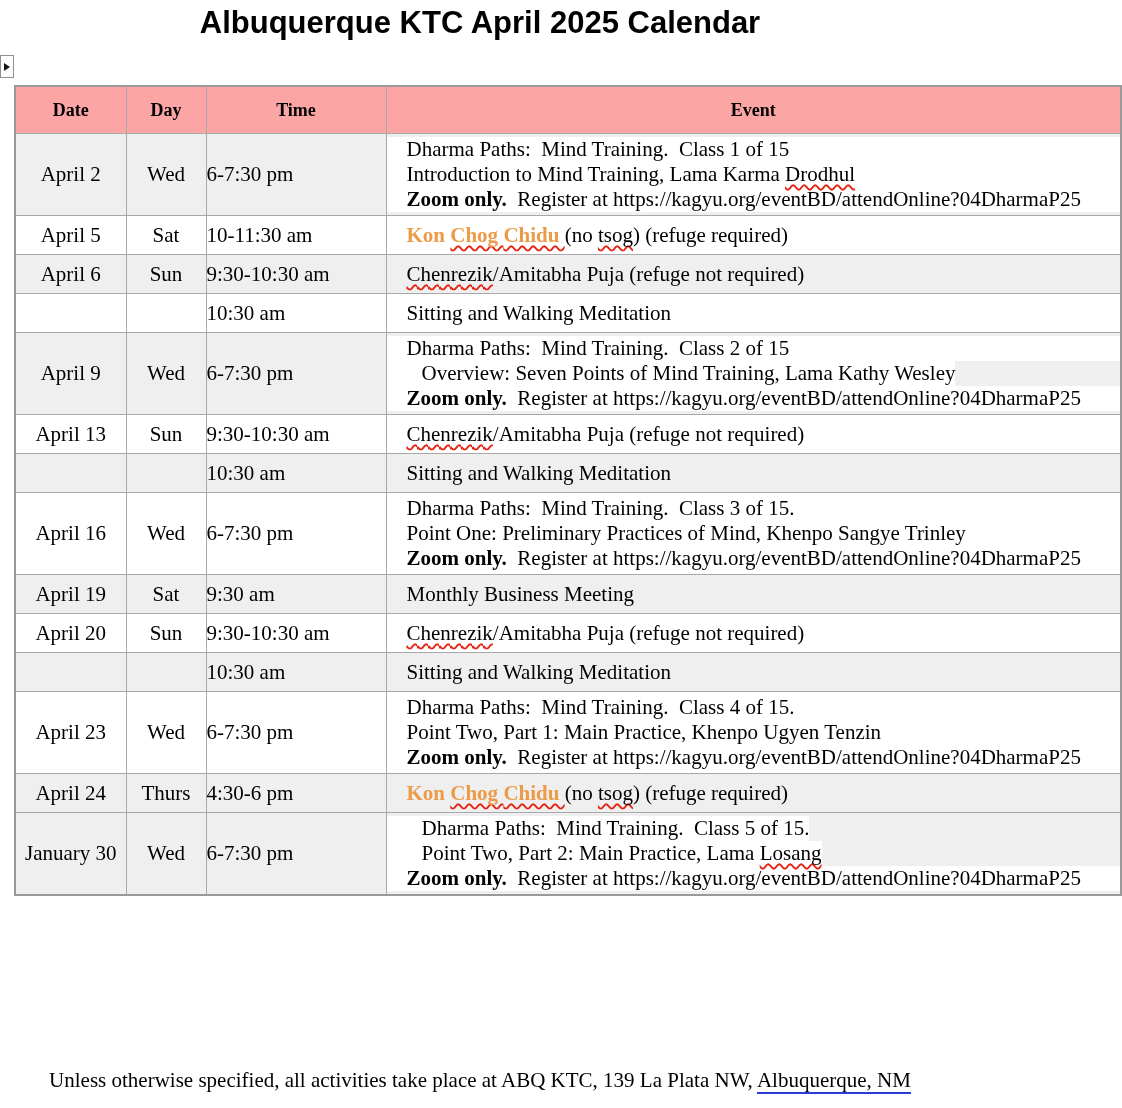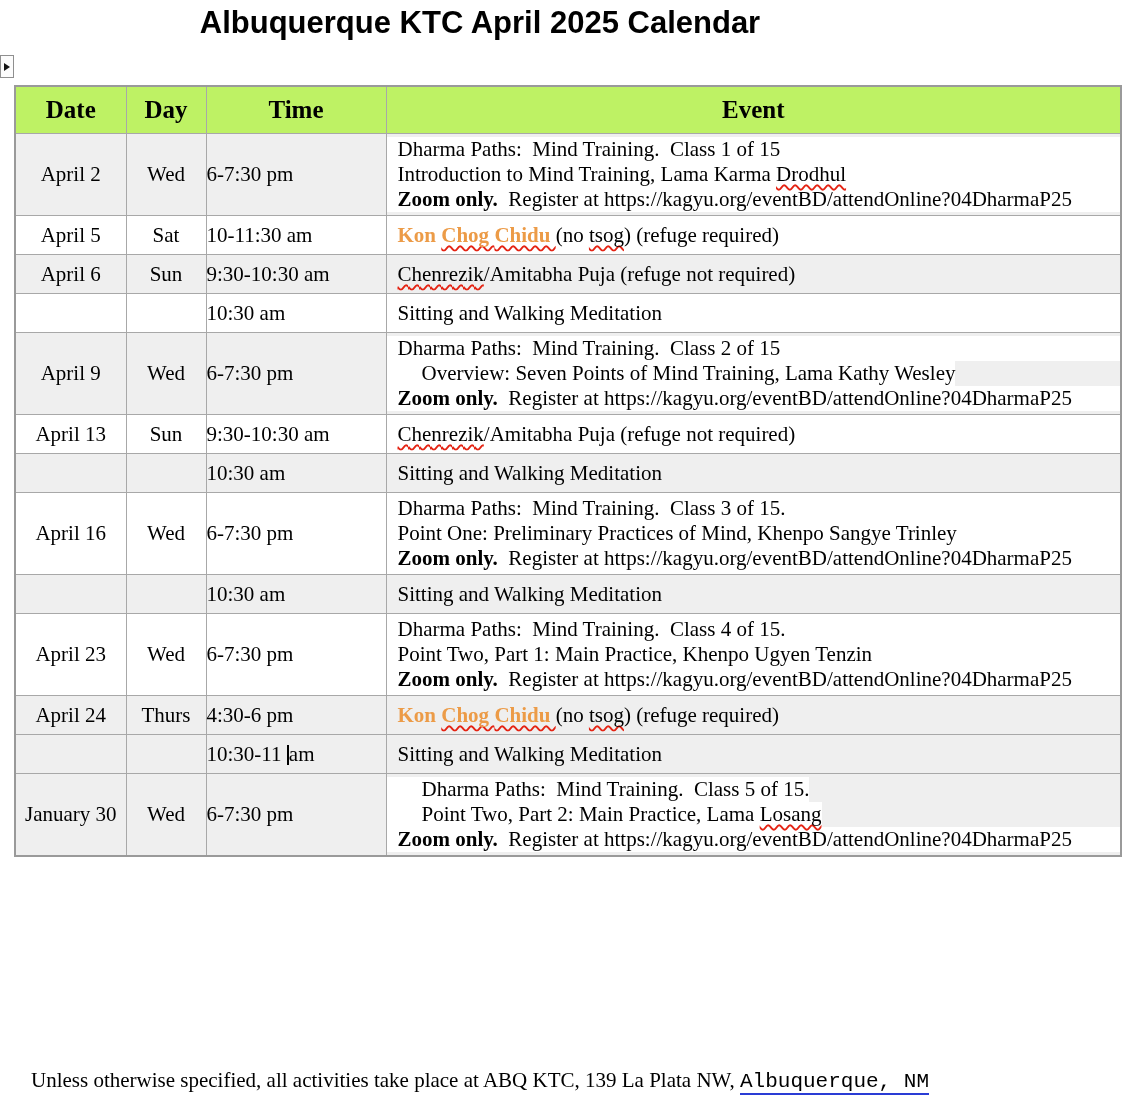--- a/index.html
+++ b/index.html
@@ -14,51 +14,51 @@
   
   .marker{position:absolute;left:0;top:55px;width:12px;height:21px;background:#fcfcfc;
           border:1px solid #8f8f8f;display:flex;align-items:center;justify-content:center;}
   .tri{width:0;height:0;border-left:6px solid #151515;border-top:4.5px solid transparent;
        border-bottom:4.5px solid transparent;}
 
   
   table.cal{position:absolute;left:14px;top:85px;width:1106px;border-collapse:collapse;
             table-layout:fixed;border:2px solid #9a9a9a;}
   .cal th,.cal td{border:1px solid var(--border);padding:0;vertical-align:middle;}
-  .cal th{font-size:25px;font-weight:bold;height:46px;text-align:center;background:#bef264;}
+  .cal th{font-size:18px;font-weight:bold;height:46px;text-align:center;background:#fca5a5;}
   .cal td{font-size:21px;}
   tr.shaded td{background:var(--shade);}
   .c-date{text-align:center;}
   .c-day{text-align:center;}
   .c-time{text-align:left;white-space:pre;}
   .c-event{text-align:left;}
   tr.r1 td{height:38px;margin-left:44px;}
   tr.r3 td{height:77px;}
   tr.r3 .c-event{padding:2px 0;}
 
-  .line{line-height:25px;white-space:pre-wrap;padding-left:11px;}
+  .line{line-height:25px;white-space:pre-wrap;padding-left:20px;}
   .line.full{background:#fff;}
   .line.text{padding-left:0;}
   .line.text .hl{background:#fff;display:inline-block;padding-left:35px;}
 
   .seg-bold{font-weight:bold;}
   .seg-orange{color:var(--orange);font-weight:bold;}
   .seg-purple{color:var(--purple);font-weight:bold;font-style:italic;}
   .seg-wavy{text-decoration-line:underline;text-decoration-style:wavy;
             text-decoration-color:var(--squiggle);text-decoration-thickness:1.5px;
             text-underline-offset:3px;text-decoration-skip-ink:none;}
 
   .caret{display:inline-block;width:2px;height:20px;background:#000;vertical-align:-4px;}
 
   
   .footer{position:absolute;left:0;top:1010px;width:960px;text-align:center;
           font-size:21px;line-height:28px;white-space:pre-wrap;}
   .footer .row{margin:0 0 1px 0;}
   .link-underline{border-bottom:2.5px solid var(--ulblue);padding-bottom:0px;color:#000;
-                  text-decoration:none;font-family:Liberation Mono, monospace;}
+                  text-decoration:none;}
 </style>
 </head>
 <body>
 
 <div class="page">
 
   <h1 class="title">Albuquerque KTC April 2025 Calendar</h1>
 
   <div class="marker">
     <span class="tri"></span>
@@ -144,20 +144,36 @@
           <td class="c-date">April 16</td>
           <td class="c-day">Wed</td>
           <td class="c-time">6-7:30 pm</td>
           <td class="c-event">
             <div class="line none"><span>Dharma Paths:  Mind Training.  Class 3 of 15.</span></div>
             <div class="line none"><span>Point One: Preliminary Practices of Mind, Khenpo Sangye Trinley</span></div>
             <div class="line none"><span class="seg-bold">Zoom only.</span><span>  Register at https://kagyu.org/eventBD/attendOnline?04DharmaP25</span></div>
           </td>
         </tr>
         <tr class="shaded r1">
+          <td class="c-date">April 19</td>
+          <td class="c-day">Sat</td>
+          <td class="c-time">9:30 am</td>
+          <td class="c-event">
+            <div class="line none"><span>Monthly Business Meeting</span></div>
+          </td>
+        </tr>
+        <tr class="r1">
+          <td class="c-date">April 20</td>
+          <td class="c-day">Sun</td>
+          <td class="c-time">9:30-10:30 am</td>
+          <td class="c-event">
+            <div class="line none"><span class="seg-wavy">Chenrezik</span><span>/Amitabha Puja (refuge not required)</span></div>
+          </td>
+        </tr>
+        <tr class="shaded r1">
           <td class="c-date"></td>
           <td class="c-day"></td>
           <td class="c-time">10:30 am</td>
           <td class="c-event">
             <div class="line none"><span>Sitting and Walking Meditation</span></div>
           </td>
         </tr>
         <tr class="r3">
           <td class="c-date">April 23</td>
           <td class="c-day">Wed</td>
@@ -167,28 +183,20 @@
             <div class="line none"><span>Point Two, Part 1: Main Practice, Khenpo Ugyen Tenzin</span></div>
             <div class="line none"><span class="seg-bold">Zoom only.</span><span>  Register at https://kagyu.org/eventBD/attendOnline?04DharmaP25</span></div>
           </td>
         </tr>
         <tr class="shaded r1">
           <td class="c-date">April 24</td>
           <td class="c-day">Thurs</td>
           <td class="c-time">4:30-6 pm</td>
           <td class="c-event">
             <div class="line none"><span class="seg-orange">Kon </span><span class="seg-orange seg-wavy">Chog </span><span class="seg-orange seg-wavy">Chidu </span><span>(no </span><span class="seg-wavy">tsog</span><span>) (refuge required)</span></div>
-          </td>
-        </tr>
-        <tr class="shaded r1">
-          <td class="c-date"></td>
-          <td class="c-day"></td>
-          <td class="c-time">10:30-11 <span class="caret"></span>am</td>
-          <td class="c-event">
-            <div class="line none"><span>Sitting and Walking Meditation</span></div>
           </td>
         </tr>
         <tr class="shaded r3">
           <td class="c-date">January 30</td>
           <td class="c-day">Wed</td>
           <td class="c-time">6-7:30 pm</td>
           <td class="c-event">
             <div class="line text"><span class="hl"><span>Dharma Paths:  Mind Training.  Class 5 of 15.</span></span></div>
             <div class="line text"><span class="hl"><span>Point Two, Part 2: Main Practice, Lama </span><span class="seg-wavy">Losang</span></span></div>
             <div class="line full"><span class="seg-bold">Zoom only.</span><span>  Register at https://kagyu.org/eventBD/attendOnline?04DharmaP25</span></div>

